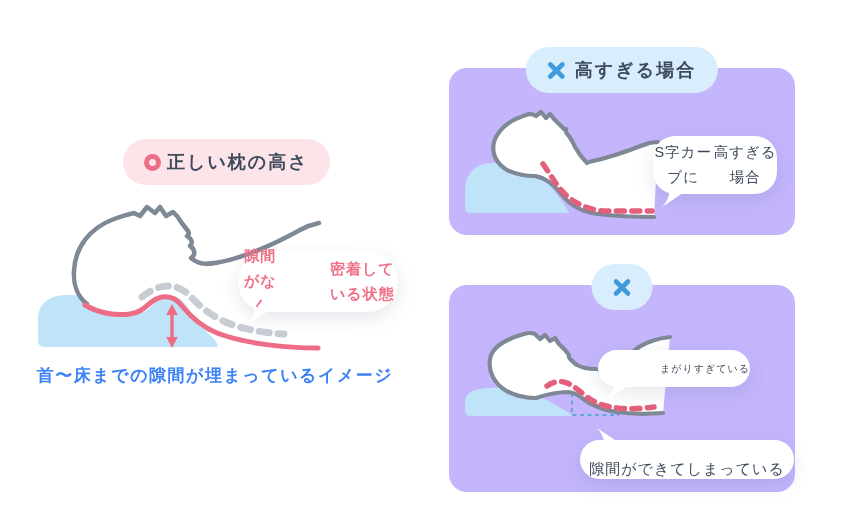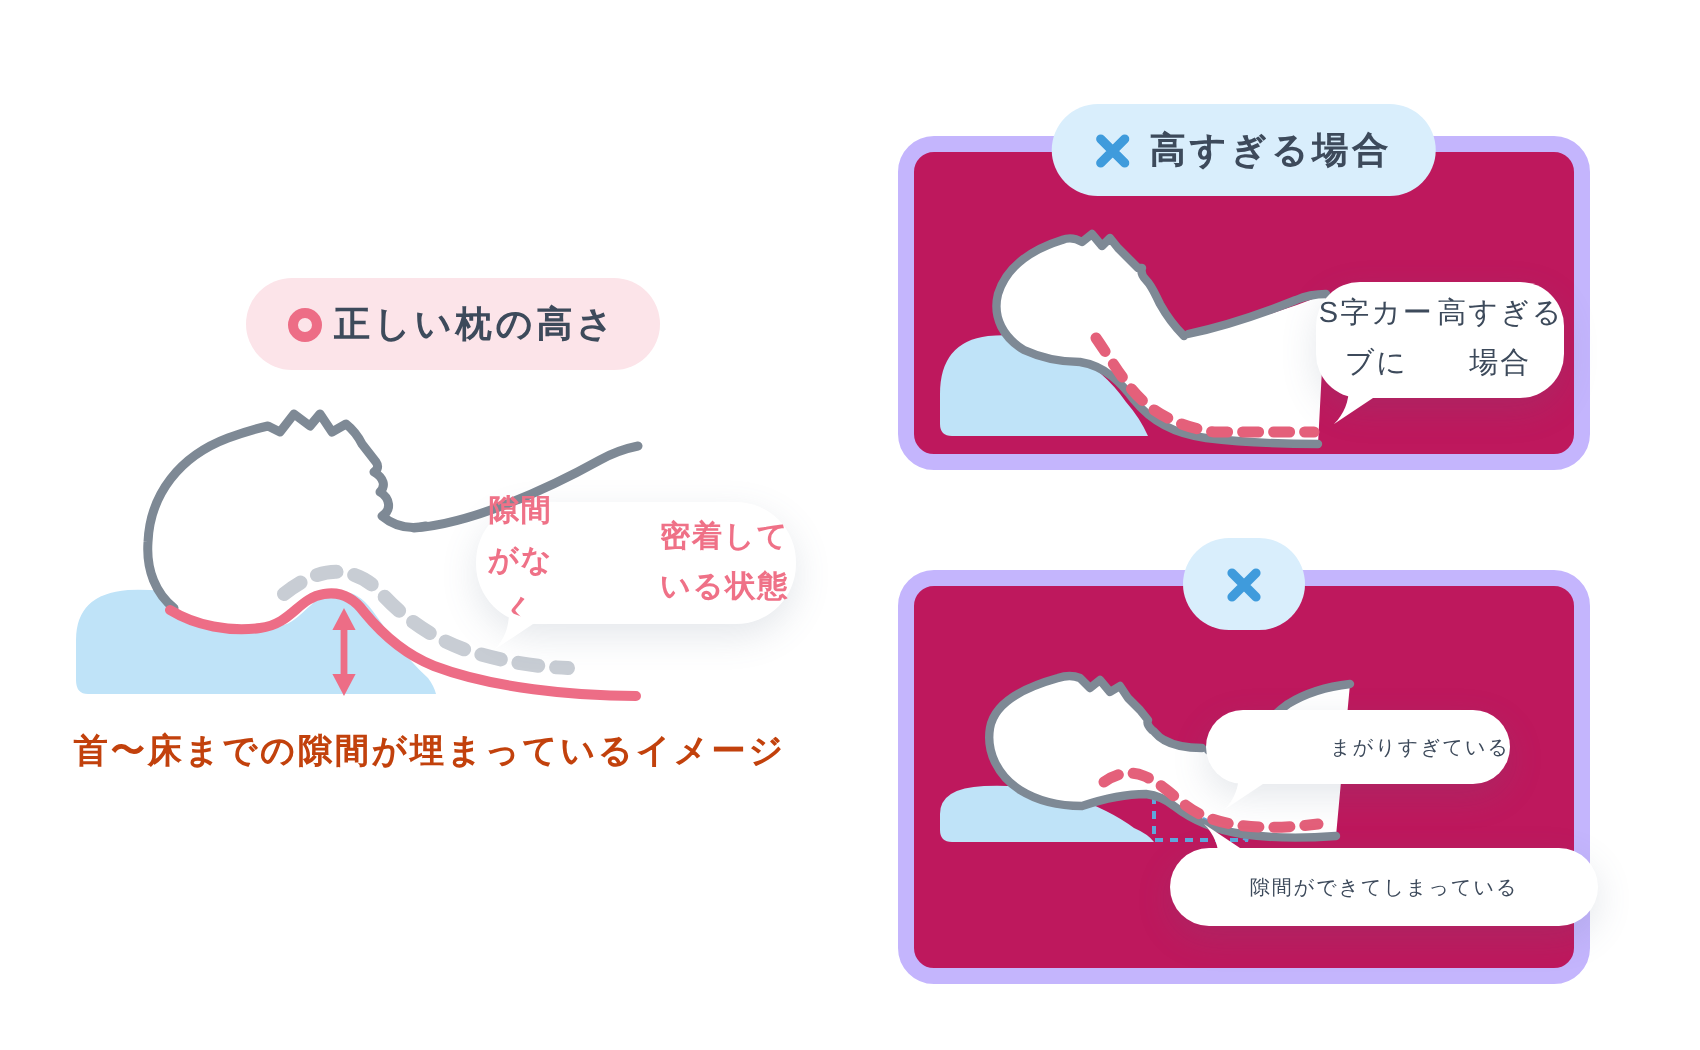--- a/index.html
+++ b/index.html
@@ -10,22 +10,22 @@
   
   .correct-pill {
     position:absolute; left:123px; top:139px; height:46px;
     background:#FCE4E9; border-radius:23px;
     display:flex; align-items:center; gap:6px; padding:0 21px; box-sizing:border-box;
     white-space:nowrap;
   }
   .ring-icon { width:17px; height:17px; border:5px solid #ED6D86; border-radius:50%; box-sizing:border-box; flex:none; }
   .pill-label { font-size:18px; font-weight:700; color:#3D4A5B; letter-spacing:2px; }
   .panel {
-    position:absolute; width:346px; border:8px solid #c4b5fd; border-radius:18px;
-    background:#be185d; box-sizing:border-box;
+    position:absolute; width:346px; border:3px solid #c4b5fd; border-radius:18px;
+    background:#c4b5fd; box-sizing:border-box;
   }
   .panel-high { left:449px; top:68px;  height:167px; }
   .panel-low  { left:449px; top:285px; height:207px; }
   .panel-pill {
     position:absolute; top:-24px; left:50%; transform:translateX(-50%);
     height:46px; background:#D9EEFC; border-radius:23px;
     display:flex; align-items:center; gap:10px; padding:0 22px; white-space:nowrap;
   }
   .cross-icon { flex:none; display:block; }
   
@@ -35,27 +35,27 @@
     display:flex; flex-direction:row; justify-content:center; align-items:center;
     text-align:center; color:#3D4A5B; letter-spacing:1px; z-index:5;
   }
   .bubble .tail { position:absolute; }
   .bubble-correct {
     left:238px; top:251px; width:160px; height:61px; border-radius:30px;
     color:#EF7187; font-size:15px; font-weight:700; line-height:1.65;gap:44px;
   }
   .bubble-high { left:201px; top:65px; width:124px; height:58px; border-radius:22px; font-size:14.5px; font-weight:500; line-height:1.75; }
   .bubble-low1 { left:146px; top:62px;  width:152px; height:37px; border-radius:19px; font-size:10px; font-weight:500;justify-content:flex-end; }
-  .bubble-low2 { left:128px; top:131px; width:214px; height:39px; border-radius:20px; font-size:10px; font-weight:500; }
+  .bubble-low2 { left:128px; top:152px; width:214px; height:39px; border-radius:20px; font-size:15px; font-weight:500;align-items:flex-end; }
   .tail-bl { bottom:-14px; left:8px; width:23px; height:20px; }
   .tail-tl { top:-13px; left:16px; width:23px; height:20px; }
   
   .caption {
     position:absolute; left:25px; top:364px; width:380px; text-align:center;
-    font-size:17px; font-weight:700; color:#c2410c; letter-spacing:1.5px;
+    font-size:17px; font-weight:700; color:#3b82f6; letter-spacing:1.5px;
   }
   .illu { position:absolute; }
 </style>
 </head>
 <body>
 
 <div class="stage">
 
   <div class="correct-pill">
     <span class="ring-icon"></span>

